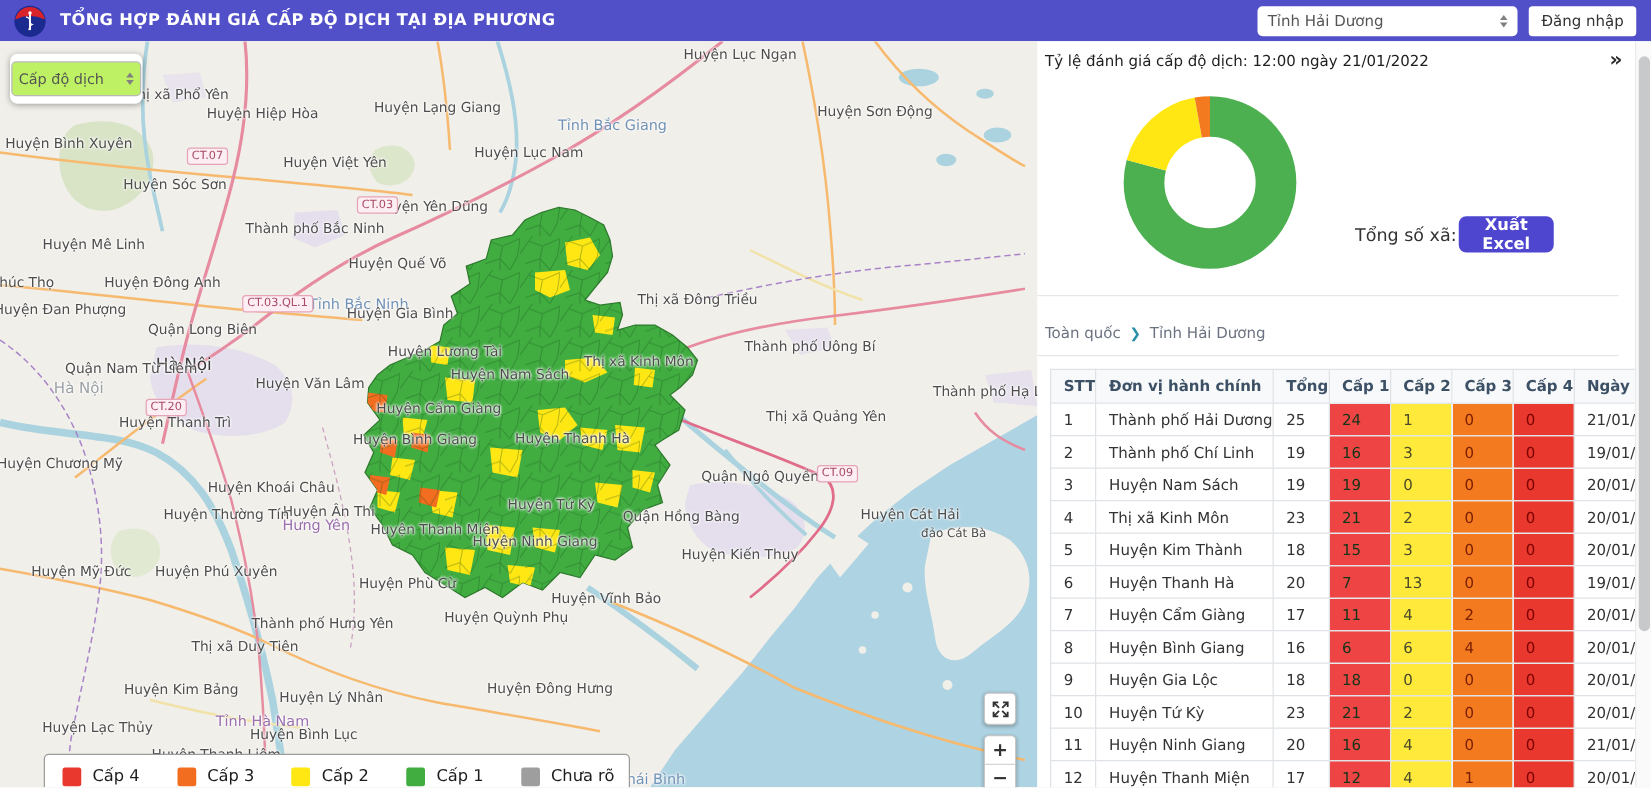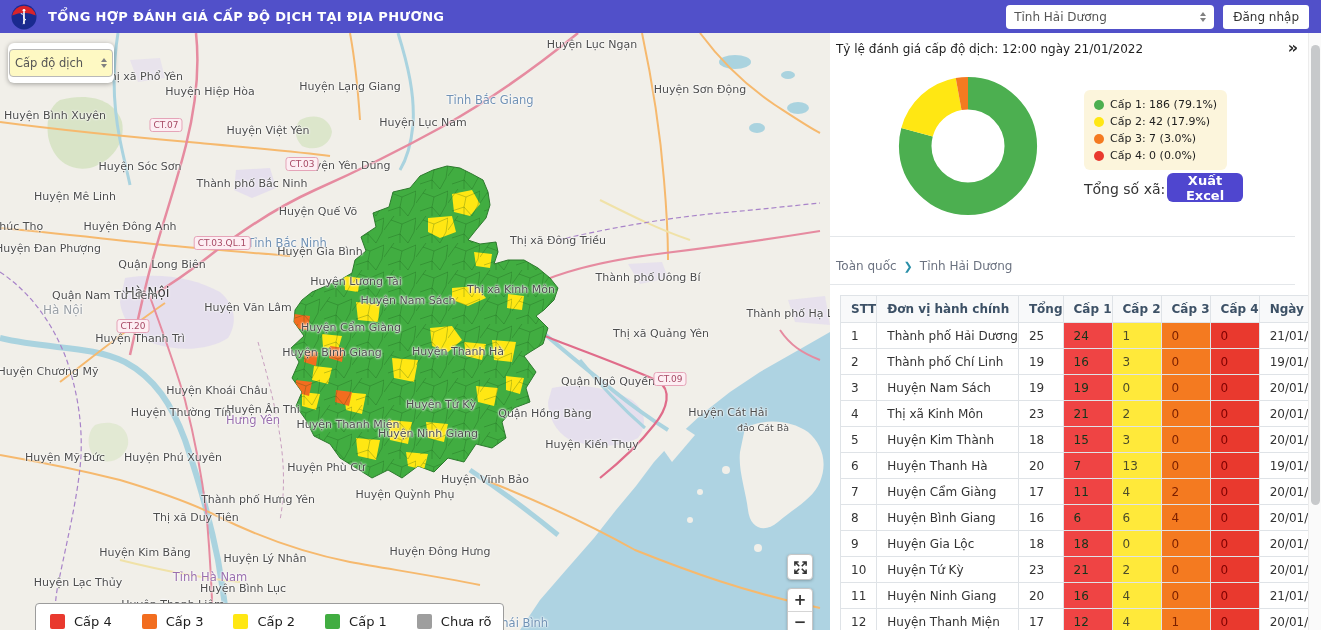--- a/index.html
+++ b/index.html
@@ -27,21 +27,21 @@
         text-shadow:0 0 2px #fff,0 0 2px #fff,0 0 3px #fff;}
   .mlbl.pb{color:#7192b5;font-size:11.5px;}
   .mlbl.pp{color:#9a6fae;font-size:11.5px;}
   .mlbl.city{font-size:13.5px;color:#3a3a3a;}
   .mlbl.faded{color:#9aa0a6;font-size:12px;}
   .mlbl.small{font-size:9.5px;}
   .rbadge{position:absolute;transform:translate(-50%,-50%);font-size:9px;color:#a84b66;background:#fdeef3;
           border:1px solid #e5a4b8;border-radius:3px;padding:0 3px;line-height:12px;white-space:nowrap;}
   .lvlcard{position:absolute;left:8px;top:10px;width:106px;height:40px;background:#fff;border-radius:6px;
            box-shadow:0 1px 5px rgba(0,0,0,.35);display:flex;align-items:center;justify-content:center;}
-  .lsel{width:92px;height:26px;border:1px solid #b9b9b9;border-radius:4px;background:#fef9c3;display:flex;
+  .lsel{width:92px;height:26px;border:1px solid #b9b9b9;border-radius:4px;background:#bef264;display:flex;
         align-items:center;justify-content:space-between;padding:0 5px;font-size:11.5px;color:#555;}
   .maplegend{position:absolute;left:35px;top:570px;background:#fff;border:1px solid #9c9c9c;border-radius:4px;
              display:flex;align-items:center;padding:10px 12px 18px 14px;gap:30px;}
   .mlg{display:flex;align-items:center;gap:9px;font-size:13px;color:#1d1d1d;white-space:nowrap;}
   .mlg .sw{width:15px;height:15px;border-radius:2px;flex:0 0 auto;}
   .ctrl{position:absolute;background:#fff;border:1px solid #c6c6c6;border-radius:4px;box-shadow:0 1px 3px rgba(0,0,0,.25);}
   .ctrl-fs{left:787px;top:521px;width:24px;height:24px;display:flex;align-items:center;justify-content:center;}
   .ctrl-zoom{left:787px;top:555px;width:24px;height:44px;display:flex;flex-direction:column;}
   .zbtn{flex:1;display:flex;align-items:center;justify-content:center;font-size:15px;font-weight:bold;color:#333;cursor:pointer;}
   .zbtn+.zbtn{border-top:1px solid #d5d5d5;}
@@ -206,21 +206,21 @@
 
     <div id="map-labels">
         <div class="mlbl" style="left: 143px; top: 43px;">Thị xã Phổ Yên</div>
         <div class="mlbl" style="left: 210px; top: 58px;">Huyện Hiệp Hòa</div>
         <div class="mlbl" style="left: 350px; top: 53px;">Huyện Lạng Giang</div>
         <div class="mlbl" style="left: 592px; top: 11px;">Huyện Lục Ngạn</div>
         <div class="mlbl" style="left: 700px; top: 56px;">Huyện Sơn Động</div>
         <div class="mlbl pb" style="left: 490px; top: 67px;">Tỉnh Bắc Giang</div>
         <div class="mlbl" style="left: 423px; top: 89px;">Huyện Lục Nam</div>
         <div class="mlbl" style="left: 268px; top: 97px;">Huyện Việt Yên</div>
-        <div class="mlbl" style="left: 140px; top: 115px; margin-top: 18px;">Huyện Sóc Sơn</div>
+        <div class="mlbl" style="left: 140px; top: 115px;">Huyện Sóc Sơn</div>
         <div class="mlbl" style="left: 55px; top: 82px;">Huyện Bình Xuyên</div>
         <div class="mlbl" style="left: 345px; top: 132px;">Huyện Yên Dũng</div>
         <div class="mlbl" style="left: 75px; top: 163px;">Huyện Mê Linh</div>
         <div class="mlbl" style="left: 252px; top: 150px;">Thành phố Bắc Ninh</div>
         <div class="mlbl" style="left: 318px; top: 178px;">Huyện Quế Võ</div>
         <div class="mlbl" style="left: 18px; top: 193px;">Phúc Thọ</div>
         <div class="mlbl" style="left: 130px; top: 193px;">Huyện Đông Anh</div>
         <div class="mlbl pb" style="left: 287px; top: 210px;">Tỉnh Bắc Ninh</div>
         <div class="mlbl" style="left: 320px; top: 218px;">Huyện Gia Bình</div>
         <div class="mlbl" style="left: 48px; top: 215px;">Huyện Đan Phượng</div>
@@ -327,38 +327,20 @@
   <div class="panel">
     <div class="ptitle">Tỷ lệ đánh giá cấp độ dịch: 12:00 ngày 21/01/2022</div>
     <div class="collapse">»</div>
 
     <svg class="donut" id="donut" width="176" height="176" viewBox="0 0 200 200">
         <circle cx="100" cy="100" r="60" fill="none" stroke="#4caf50" stroke-width="37" stroke-dasharray="298.1999746787431 376.99111843077515" stroke-dashoffset="0" transform="rotate(-90 100 100)"></circle>
         <circle cx="100" cy="100" r="60" fill="none" stroke="#ffe713" stroke-width="37" stroke-dasharray="67.48141019910875 376.99111843077515" stroke-dashoffset="-298.1999746787431" transform="rotate(-90 100 100)"></circle>
         <circle cx="100" cy="100" r="60" fill="none" stroke="#f47a20" stroke-width="37" stroke-dasharray="11.309733552923253 376.99111843077515" stroke-dashoffset="-365.6813848778519" transform="rotate(-90 100 100)"></circle>
       </svg>
 
-    <div class="clegend" id="chart-legend">
-        <div class="cli">
-          <span class="dot" style="background: rgb(76, 175, 80);"></span>
-          <span>Cấp 1: 186 (79.1%)</span>
-        </div>
-        <div class="cli">
-          <span class="dot" style="background: rgb(255, 231, 19);"></span>
-          <span>Cấp 2: 42 (17.9%)</span>
-        </div>
-        <div class="cli">
-          <span class="dot" style="background: rgb(244, 122, 32);"></span>
-          <span>Cấp 3: 7 (3.0%)</span>
-        </div>
-        <div class="cli">
-          <span class="dot" style="background: rgb(233, 57, 46);"></span>
-          <span>Cấp 4: 0 (0.0%)</span>
-        </div>
-      </div>
 
     <div class="total">Tổng số xã: 235</div>
     <button class="excel">Xuất Excel</button>
 
     <div class="pdiv" style="top:203px;"></div>
 
     <div class="crumbs">
       <span>Toàn quốc</span>
       <span class="sep">❯</span>
       <span>Tỉnh Hải Dương</span>

